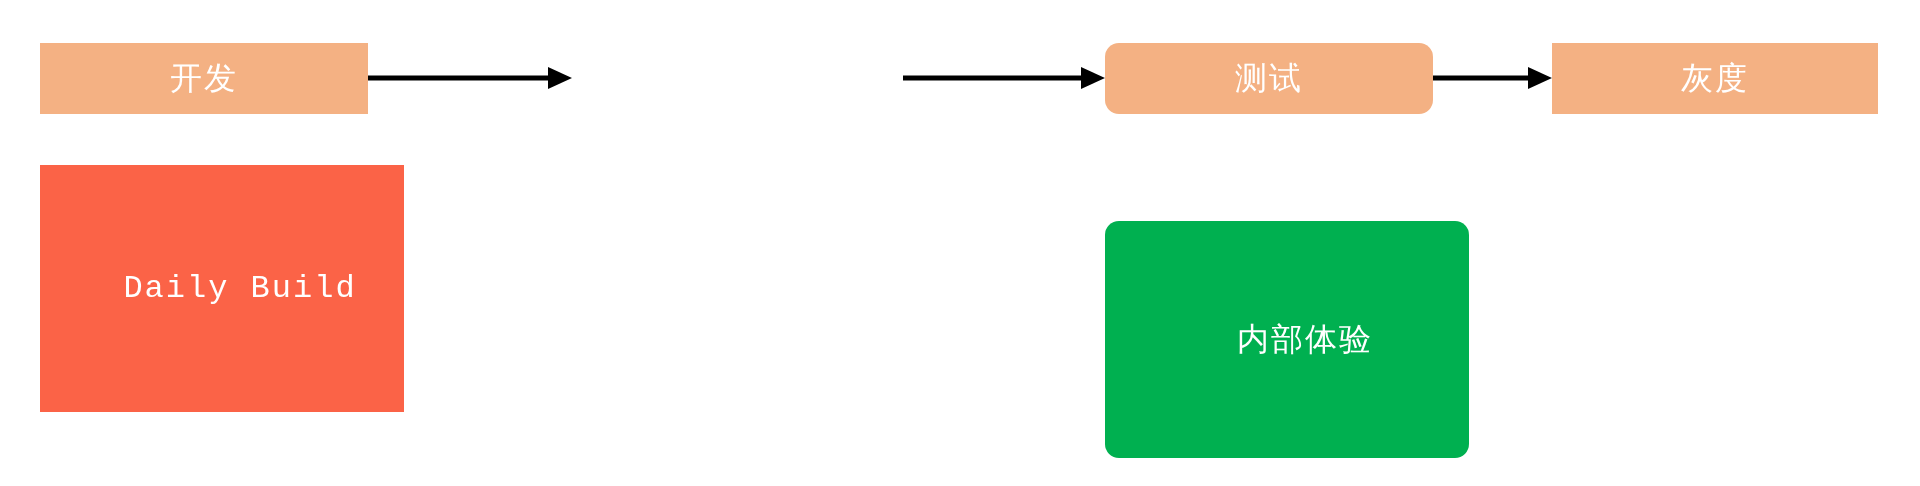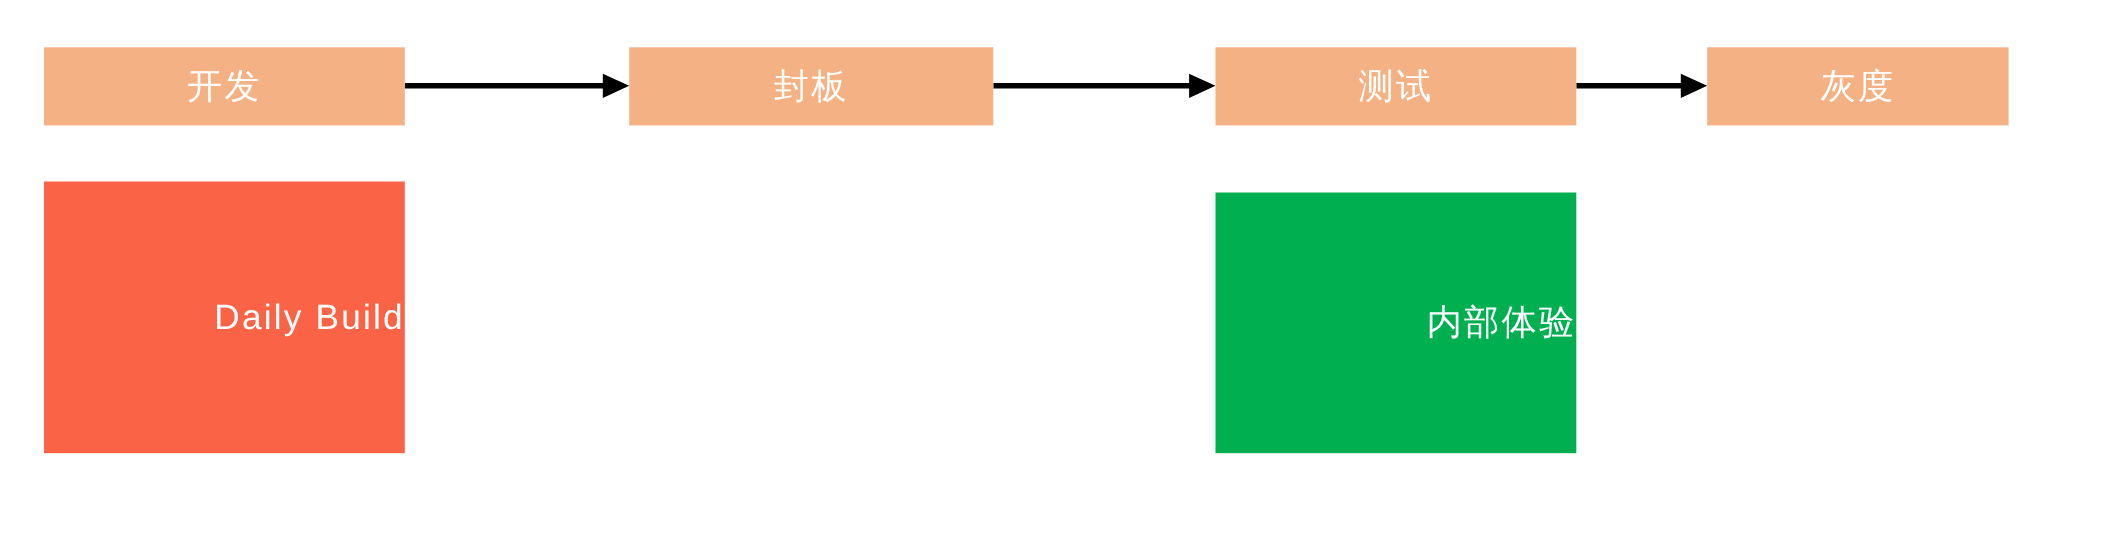--- a/index.html
+++ b/index.html
@@ -6,27 +6,27 @@
     margin: 0;
     padding: 0;
     background: #ffffff;
   }
   .canvas {
     position: relative;
     width: 1920px;
     height: 486px;
     background: #ffffff;
     overflow: hidden;
-    font-family: Liberation Sans, sans-serif;
+    font-family: Liberation Mono, monospace;
   }
   
   .c0 { left: 40px;   width: 328px; }
   .c1 { left: 572px;  width: 331px; }
-  .c2 { left: 1105px; width: 328px; }
-  .c3 { left: 1552px; width: 274px; }
+  .c2 { left: 1105px; width: 328px; border-radius: 14px; }
+  .c3 { left: 1552px; width: 326px; }
 
   .stage-box {
     position: absolute;
     top: 43px;
     height: 71px;
     background: #F4B183;
     color: #ffffff;
     font-size: 32px;
     display: flex;
     align-items: center;
@@ -34,43 +34,41 @@
     letter-spacing: 2px;
   }
   .platform-box {
     position: absolute;
     top: 175px;
     height: 237px;
     color: #ffffff;
     font-size: 32px;
     display: flex;
     align-items: center;
-    justify-content: flex-end;
+    justify-content: center;
     letter-spacing: 2px;
+    padding-left: 36px;
   }
   .platform-box.tall {
     top: 165px;
     height: 247px;
   }
   .flow-arrow {
     position: absolute;
     top: 62px;
     height: 32px;
   }
 </style>
 </head>
 <body>
 
 <div class="canvas">
 
   <div class="stage-box c0">
     <span>开发</span>
-  </div>
-  <div class="stage-box c1">
-    <span>封板</span>
   </div>
   <div class="stage-box c2">
     <span>测试</span>
   </div>
   <div class="stage-box c3">
     <span>灰度</span>
   </div>
 
   <svg class="flow-arrow" style="left:368px" width="204" height="32" aria-hidden="true">
     <line x1="0" y1="16" x2="182" y2="16" stroke="#000000" stroke-width="5"></line>
@@ -81,17 +79,17 @@
     <polygon points="178,5 202,16 178,27" fill="#000000"></polygon>
   </svg>
   <svg class="flow-arrow" style="left:1433px" width="119" height="32" aria-hidden="true">
     <line x1="0" y1="16" x2="97" y2="16" stroke="#000000" stroke-width="5"></line>
     <polygon points="95,5 119,16 95,27" fill="#000000"></polygon>
   </svg>
 
   <div class="platform-box tall c0" style="background-color: rgb(251, 99, 71);">
     <span>Daily Build</span>
   </div>
-  <div class="platform-box c2" style="background-color: rgb(0, 176, 80);">
+  <div class="platform-box c2" style="background-color: rgb(0, 176, 80); margin-top: 46px;">
     <span>内部体验</span>
   </div>
 
 </div>
 
 </body></html>

